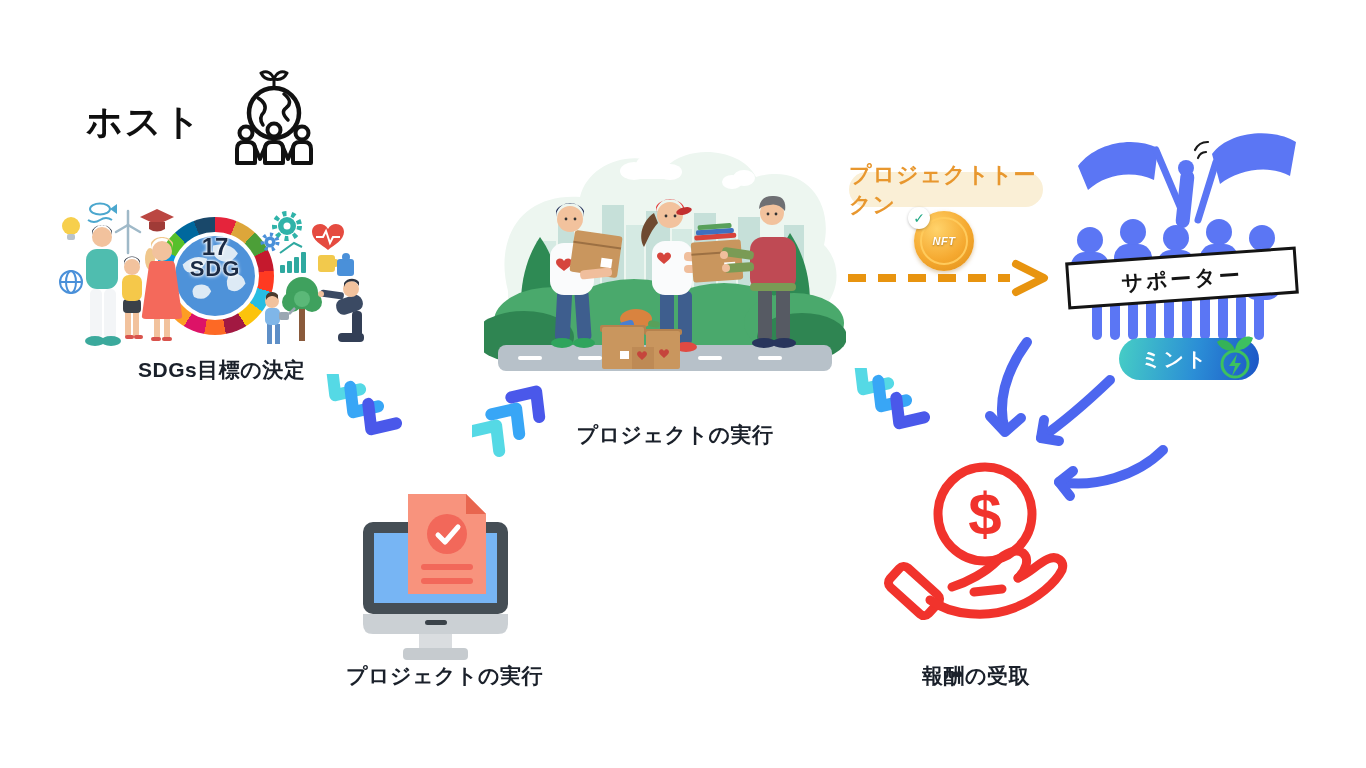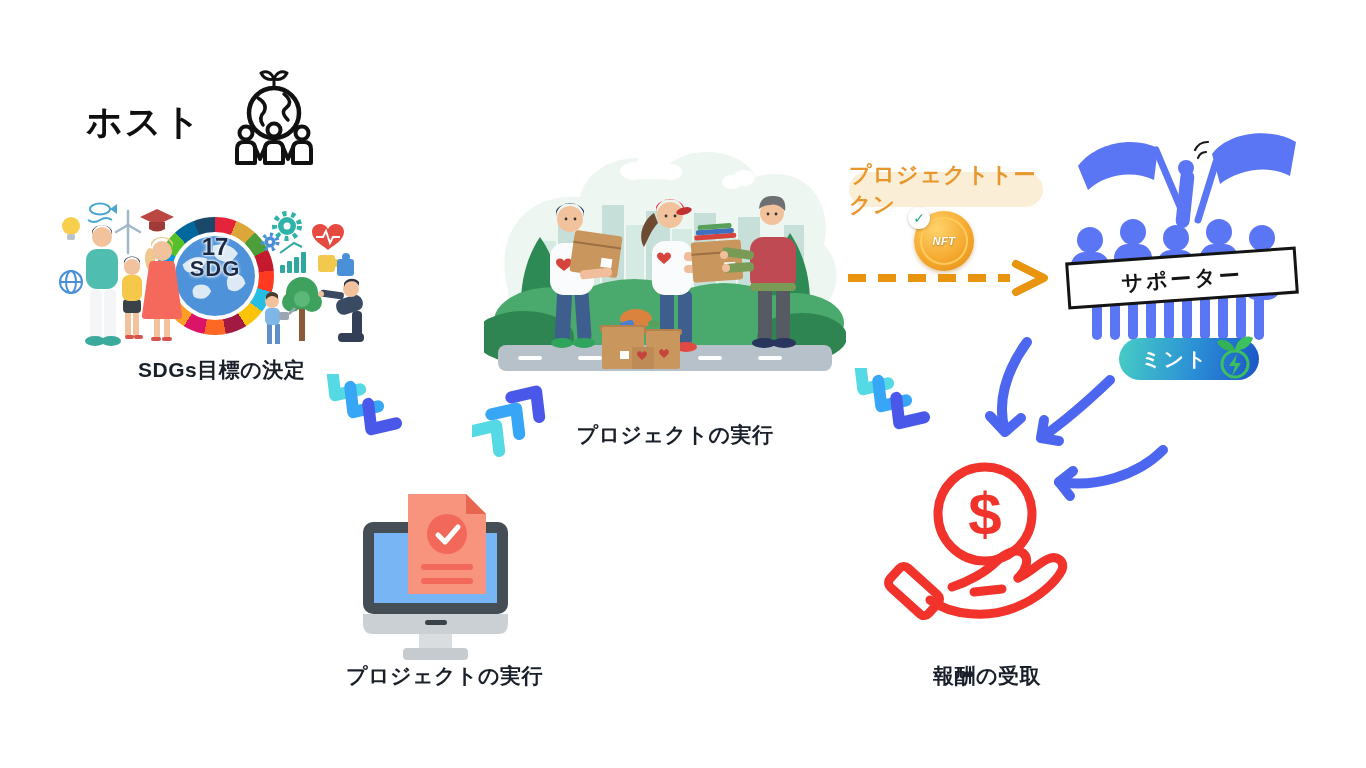--- a/index.html
+++ b/index.html
@@ -453,15 +453,15 @@
   <div class="abs step-label" style="left:346px;top:662px;">プロジェクトの実行</div>
 
   <svg class="abs" style="left:880px;top:452px;" width="210" height="195" viewBox="0 0 210 195">
     <circle class="red-line" cx="105" cy="62" r="47"></circle>
     <text x="105" y="83" text-anchor="middle" font-size="60" font-weight="700" fill="var(--reward_red)" font-family="'Liberation Sans','DejaVu Sans',sans-serif">$</text>
     <rect class="red-line" x="8" y="126" width="52" height="26" rx="6" transform="rotate(42 34 139)"></rect>
     <path class="red-line" d="M50,148 C72,164 108,166 134,156 C158,147 176,130 182,118 C185,109 177,103 168,107 C157,112 150,121 138,126"></path>
     <path class="red-line" d="M138,126 C146,118 150,107 143,101 C136,96 125,101 117,109 C106,120 88,130 72,135"></path>
     <path class="red-line" d="M94,140 L122,137"></path>
   </svg>
-  <div class="abs step-label" style="left:922px;top:662px;margin-left:11px;">報酬の受取</div>
+  <div class="abs step-label" style="left:922px;top:662px;">報酬の受取</div>
 
 </div>
 
 </body></html>

